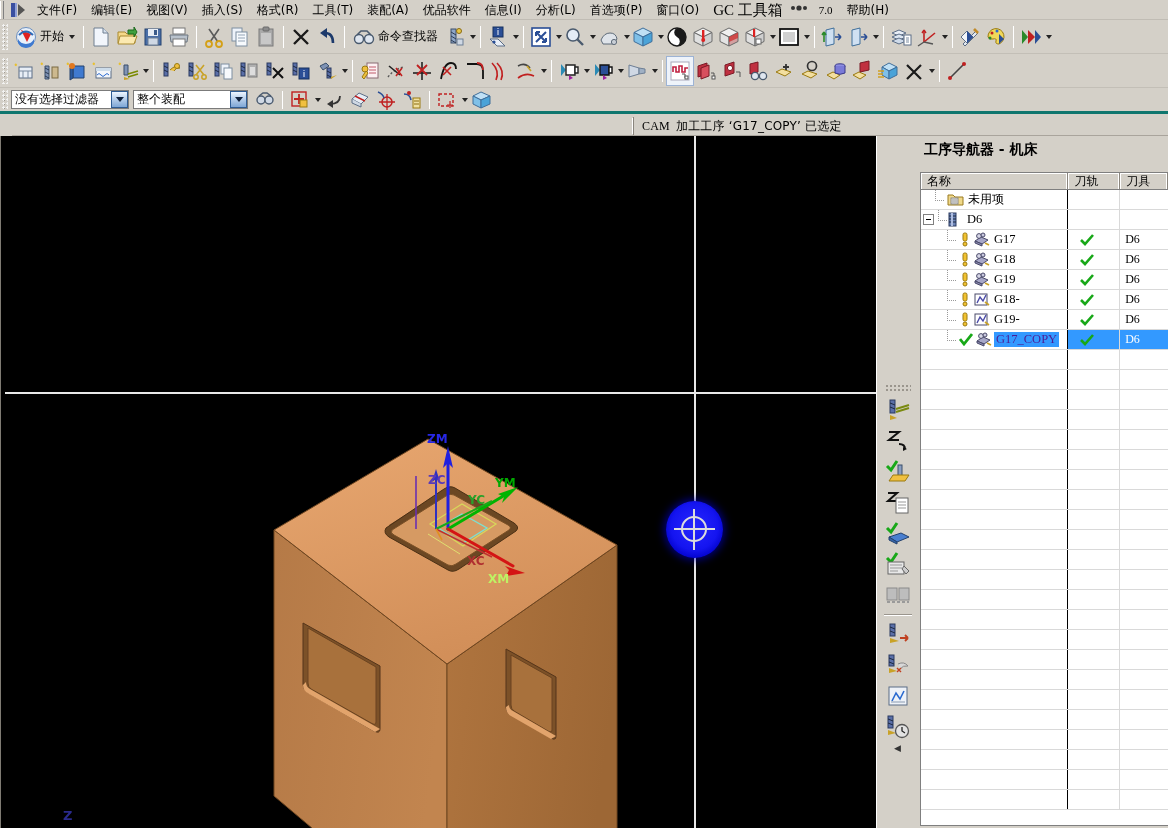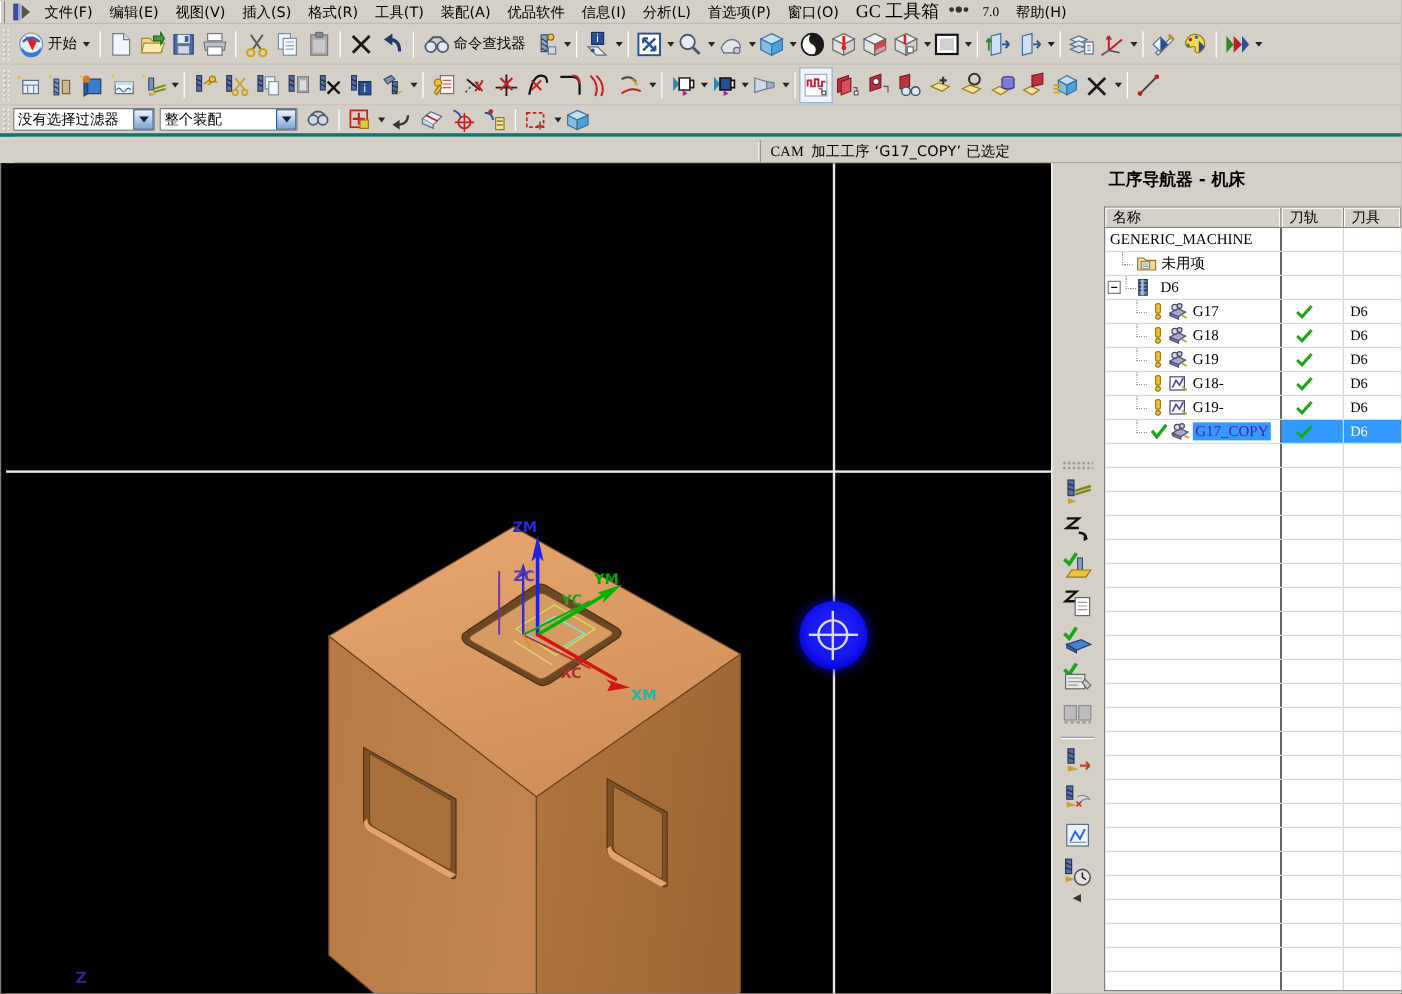--- a/index.html
+++ b/index.html
@@ -962,21 +962,21 @@
         <line x1="436" y1="393" x2="492" y2="421" stroke="#c03030" stroke-width="1.6"></line>
         <line x1="436" y1="393" x2="442" y2="404" stroke="#e09020" stroke-width="1.6"></line>
       </g>
     </svg>
 
     <span class="axis-lbl" style="left:427px;top:296px;color:#2727e6">ZM</span>
     <span class="axis-lbl" style="left:428px;top:337px;color:#5a3ab8">ZC</span>
     <span class="axis-lbl" style="left:495px;top:340px;color:#00a800">YM</span>
     <span class="axis-lbl" style="left:468px;top:357px;color:#2aa02a">YC</span>
     <span class="axis-lbl" style="left:467px;top:418px;color:#b03030">XC</span>
-    <span class="axis-lbl" style="left:526px;top:436px;color:#14b8a6">XM</span>
+    <span class="axis-lbl" style="left:488px;top:436px;color:#bef264">XM</span>
 
     <div class="cross-h"></div>
     <div class="cross-v"></div>
 
     <div class="sel-marker" style="left:666px;top:365px">
       <div class="sel-ring"></div>
     </div>
 
     <span class="z-corner" style="left:63px;top:672px">Z</span>
   </div>
@@ -1080,27 +1080,20 @@
   <div class="panel">
     <div class="panel-title">工序导航器 - 机床</div>
 
     <div class="tree">
       <div class="thead">
         <div class="th c-name">名称</div>
         <div class="th c-path">刀轨</div>
         <div class="th c-tool">刀具</div>
       </div>
 
-      <div class="trow">
-        <div class="c-name">
-          <span class="node-label">GENERIC_MACHINE</span>
-        </div>
-        <div class="c-path"></div>
-        <div class="c-tool"></div>
-      </div>
 
       <div class="trow">
         <div class="c-name">
           <span class="ind1 indent"></span>
           <span class="dotline"></span>
           <span class="tico">
             <svg width="17" height="15" viewBox="0 0 17 15">
               <path d="M1 3 H6 L8 5 H16 V13 H1 Z" fill="#f0d98a" stroke="#9a7a20"></path>
               <rect x="4" y="6" width="7" height="6" fill="#e8e8e8" stroke="#888"></rect>
               <path d="M5 8 H10 M5 10 H10" stroke="#999"></path>

